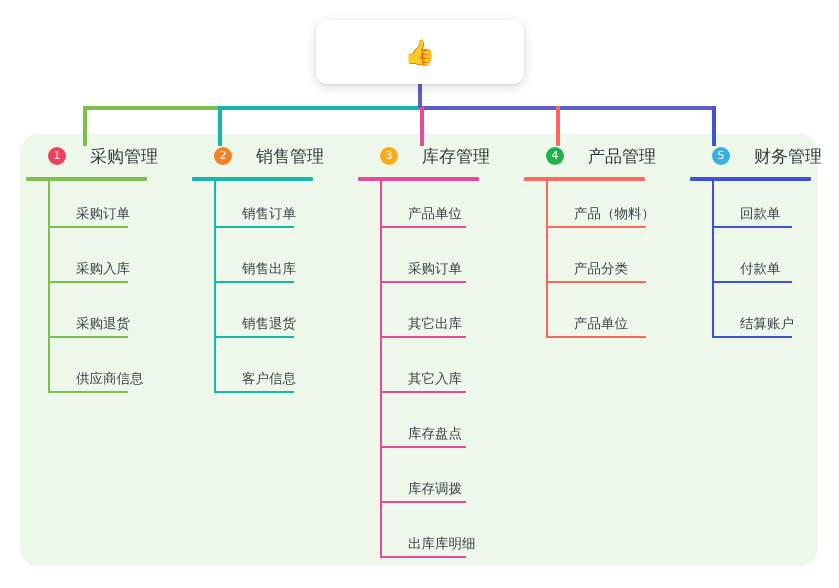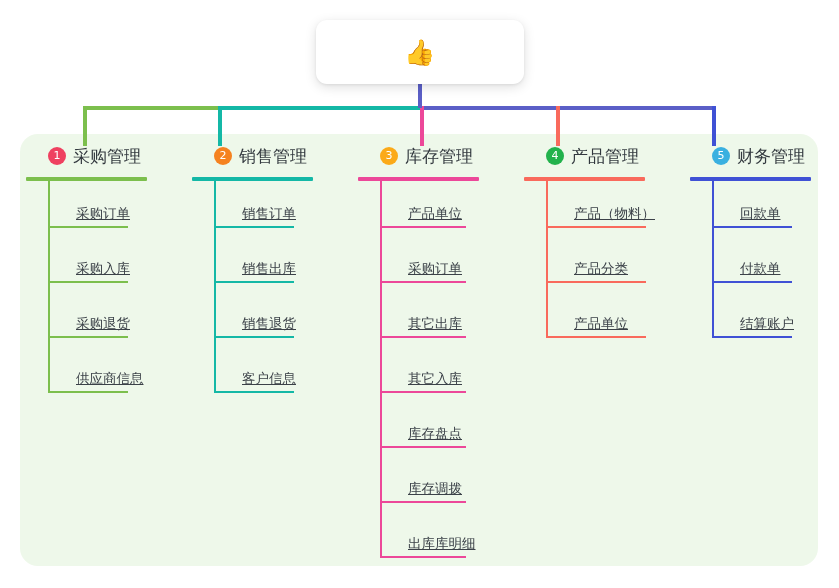--- a/index.html
+++ b/index.html
@@ -108,20 +108,21 @@
     font-size: 11px;
     line-height: 18px;
     text-align: center;
     flex: 0 0 auto;
     font-family: "DejaVu Sans", sans-serif;
   }
   .col-title {
     font-size: 17px;
     color: #32383e;
     white-space: nowrap;
+    margin-left: 17px;
   }
   .header-rule {
     height: 4px;
     margin-top: 7px;
     border-radius: 1px;
   }
 
   
   .leaf-list {
     position: relative;
@@ -139,21 +140,20 @@
     height: 55px;
     box-sizing: border-box;
   }
   .leaf-label {
     position: absolute;
     left: 28px;
     bottom: 13px;
     font-size: 13.5px;
     color: #3b4148;
     white-space: nowrap;
-    text-decoration: underline;
   }
   .leaf-rule {
     position: absolute;
     left: 0;
     bottom: 8px;
     height: 2px;
   }
 </style>
 </head>
 <body>

